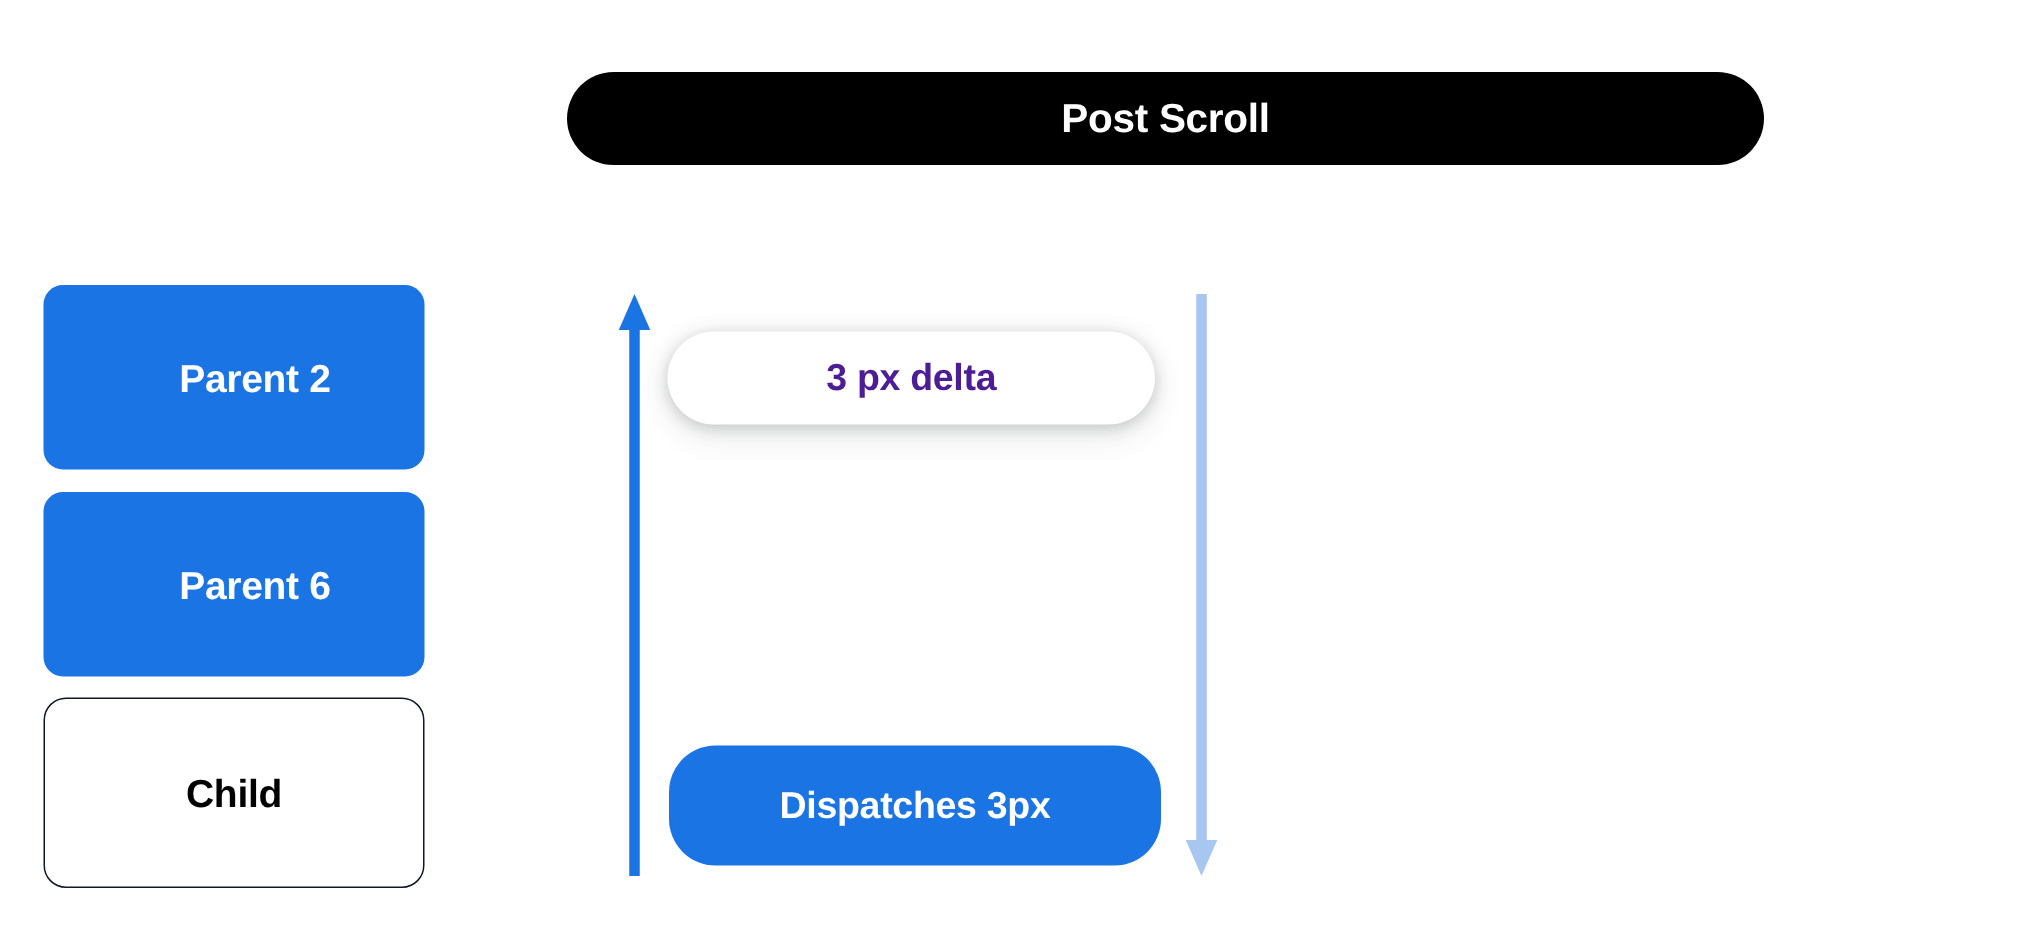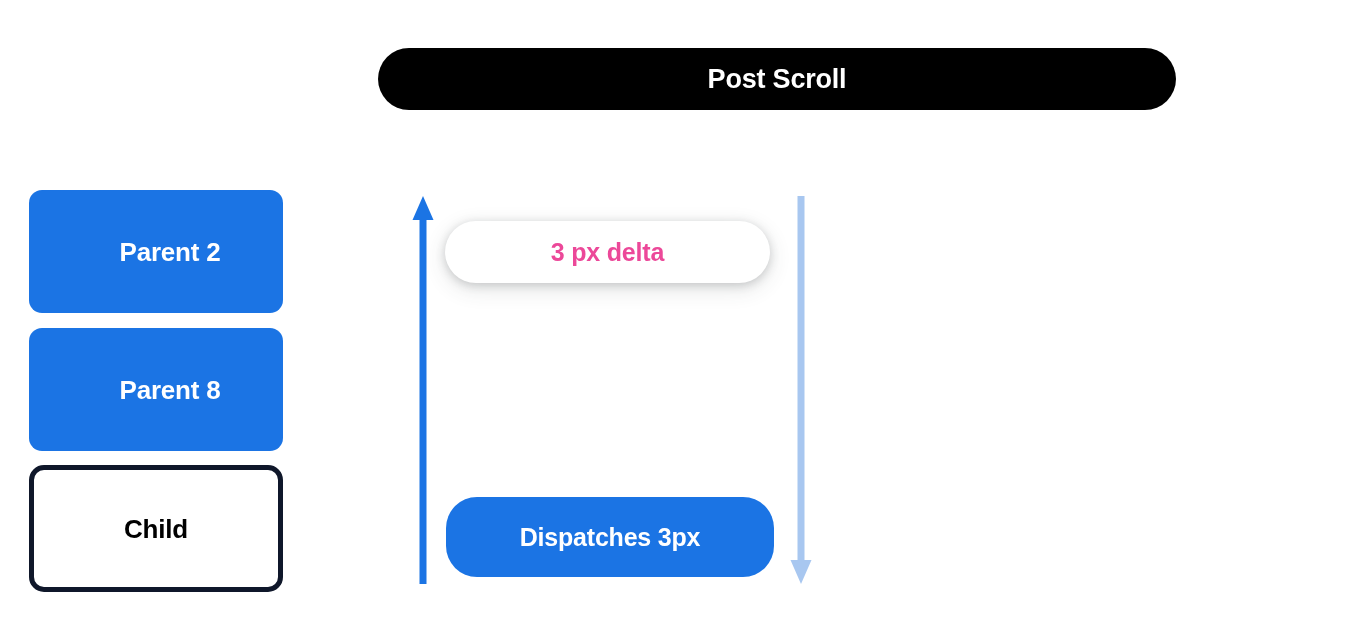--- a/index.html
+++ b/index.html
@@ -63,21 +63,21 @@
   }
   .box-filled {
     background: #1b74e4;
     border-radius: 13px;
     padding-left: 28px;
   }
   .box-filled .label { color: #ffffff; }
 
   .box-outlined {
     background: #ffffff;
-    border: 5px solid #0f172a;
+    border: 1px solid #0f172a;
     border-radius: 15px;
   }
   .box-outlined .label { color: #000000; }
 
   #box-parent2 { top: 190px; height: 123px; }
   #box-parent1 { top: 328px; height: 123px; }
   #box-child   { top: 465px; height: 127px; }
 
   
   .arrow {
@@ -117,21 +117,21 @@
   #pill-delta {
     left: 445px;
     top: 221px;
     width: 325px;
     height: 62px;
     background: #ffffff;
     border-radius: 31px;
     box-shadow: 0 2px 10px rgba(60,64,67,0.22),
                 0 6px 22px rgba(60,64,67,0.14);
   }
-  #pill-delta .label { color: #ec4899; }
+  #pill-delta .label { color: #4c1d95; }
 
   #pill-dispatch {
     left: 446px;
     top: 497px;
     width: 328px;
     height: 80px;
     background: #1b74e4;
     border-radius: 31px;
   }
   #pill-dispatch .label { color: #ffffff; }
@@ -143,21 +143,21 @@
 
   <div class="header-bar">
     <span class="label">Post Scroll</span>
   </div>
 
   <div class="box box-filled" id="box-parent2">
     <span class="label">Parent 2</span>
   </div>
 
   <div class="box box-filled" id="box-parent1">
-    <span class="label">Parent 8</span>
+    <span class="label">Parent 6</span>
   </div>
 
   <div class="box box-outlined" id="box-child">
     <span class="label">Child</span>
   </div>
 
   <svg class="arrow" id="arrow-up" viewBox="0 0 28 388" aria-hidden="true">
     <rect x="10.5" y="22" width="7" height="366" fill="#1b74e4"></rect>
     <polygon points="14,0 24.5,24 3.5,24" fill="#1b74e4"></polygon>
   </svg>

